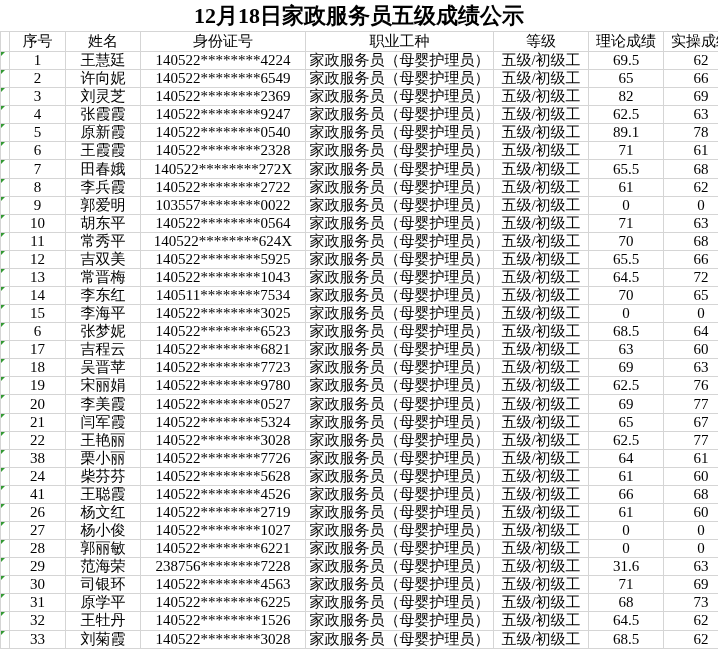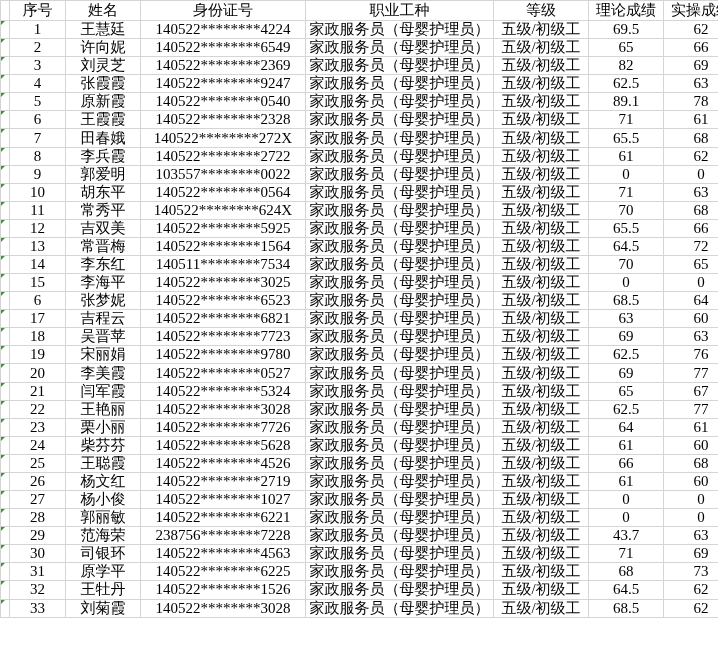--- a/index.html
+++ b/index.html
@@ -29,20 +29,21 @@
   .grid td.stub, .grid th.stub { background:#fff; }
   .tri {
     position:absolute; left:0; top:0; width:0; height:0;
     border-top:4px solid #339933; border-right:4px solid transparent;
   }
 </style>
 </head>
 <body>
 
 <div class="screen">
+  <div class="title-bar">12月18日家政服务员五级成绩公示</div>
   <table class="grid">
     <colgroup>
       <col style="width:9px">
       <col style="width:56px">
       <col style="width:75px">
       <col style="width:165px">
       <col style="width:188px">
       <col style="width:95px">
       <col style="width:75px">
       <col style="width:75px">
@@ -203,21 +204,21 @@
           <td>五级/初级工</td>
           <td>65.5</td>
           <td>66</td>
         </tr>
         <tr>
           <td class="stub">
             <span class="tri"></span>
           </td>
           <td>13</td>
           <td>常晋梅</td>
-          <td>140522********1564</td>
+          <td>140522********1043</td>
           <td>家政服务员（母婴护理员）</td>
           <td>五级/初级工</td>
           <td>64.5</td>
           <td>72</td>
         </tr>
         <tr>
           <td class="stub">
             <span class="tri"></span>
           </td>
           <td>14</td>
@@ -321,21 +322,21 @@
           <td>140522********3028</td>
           <td>家政服务员（母婴护理员）</td>
           <td>五级/初级工</td>
           <td>62.5</td>
           <td>77</td>
         </tr>
         <tr>
           <td class="stub">
             <span class="tri"></span>
           </td>
-          <td>23</td>
+          <td>38</td>
           <td>栗小丽</td>
           <td>140522********7726</td>
           <td>家政服务员（母婴护理员）</td>
           <td>五级/初级工</td>
           <td>64</td>
           <td>61</td>
         </tr>
         <tr>
           <td class="stub">
             <span class="tri"></span>
@@ -345,21 +346,21 @@
           <td>140522********5628</td>
           <td>家政服务员（母婴护理员）</td>
           <td>五级/初级工</td>
           <td>61</td>
           <td>60</td>
         </tr>
         <tr>
           <td class="stub">
             <span class="tri"></span>
           </td>
-          <td>25</td>
+          <td>41</td>
           <td>王聪霞</td>
           <td>140522********4526</td>
           <td>家政服务员（母婴护理员）</td>
           <td>五级/初级工</td>
           <td>66</td>
           <td>68</td>
         </tr>
         <tr>
           <td class="stub">
             <span class="tri"></span>
@@ -398,21 +399,21 @@
         </tr>
         <tr>
           <td class="stub">
             <span class="tri"></span>
           </td>
           <td>29</td>
           <td>范海荣</td>
           <td>238756********7228</td>
           <td>家政服务员（母婴护理员）</td>
           <td>五级/初级工</td>
-          <td>43.7</td>
+          <td>31.6</td>
           <td>63</td>
         </tr>
         <tr>
           <td class="stub">
             <span class="tri"></span>
           </td>
           <td>30</td>
           <td>司银环</td>
           <td>140522********4563</td>
           <td>家政服务员（母婴护理员）</td>

